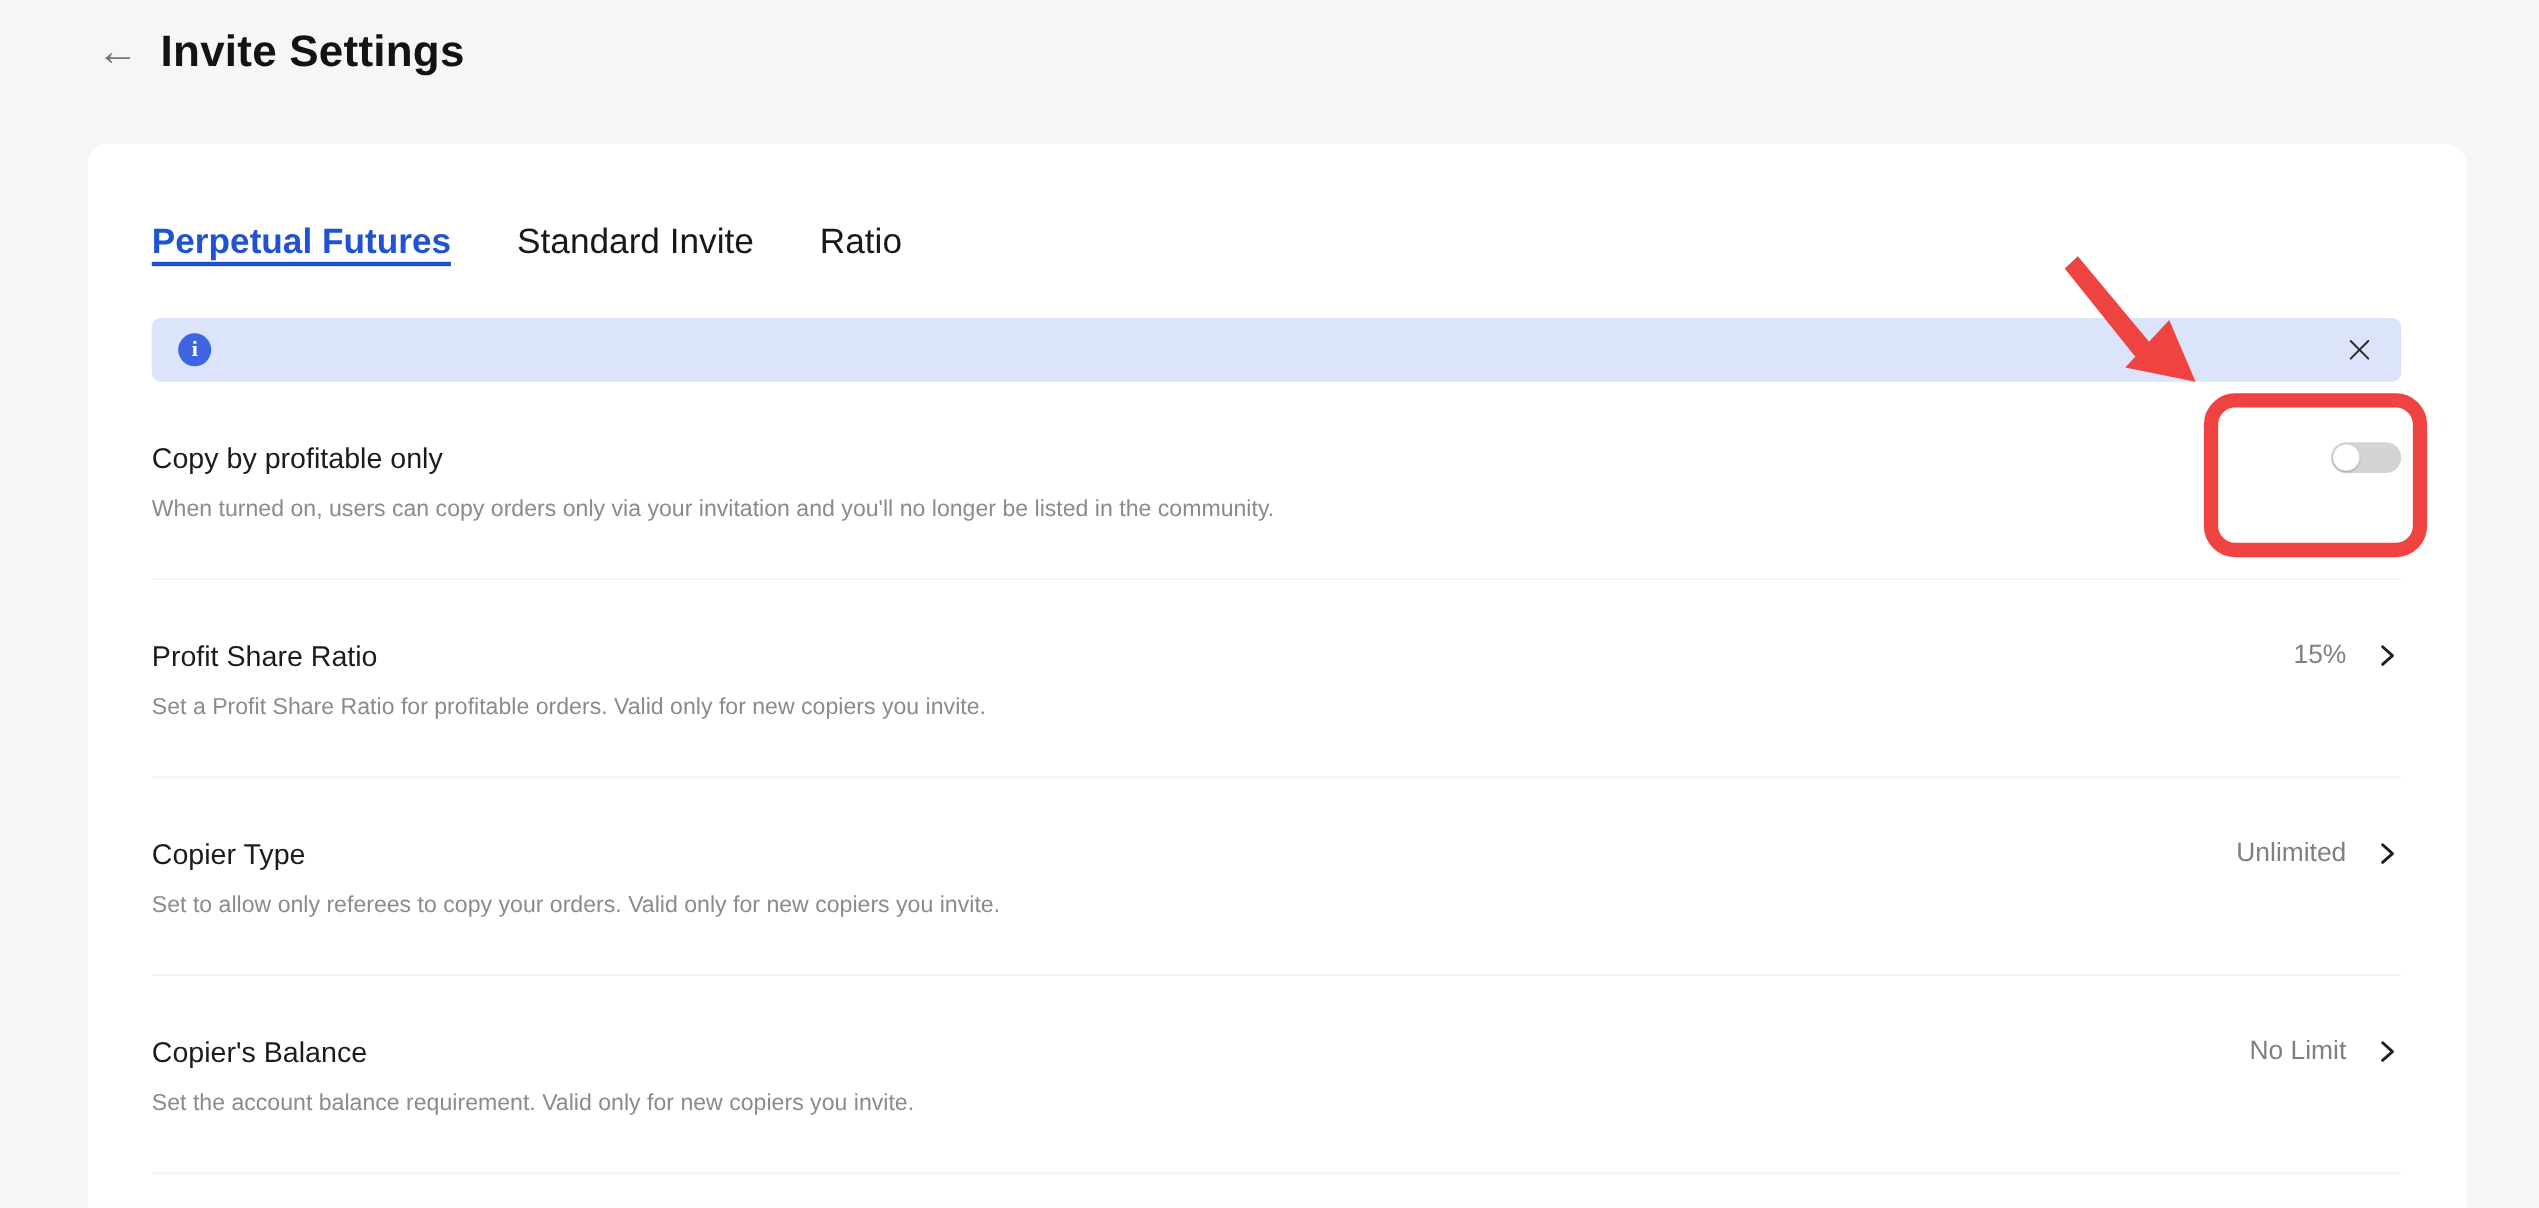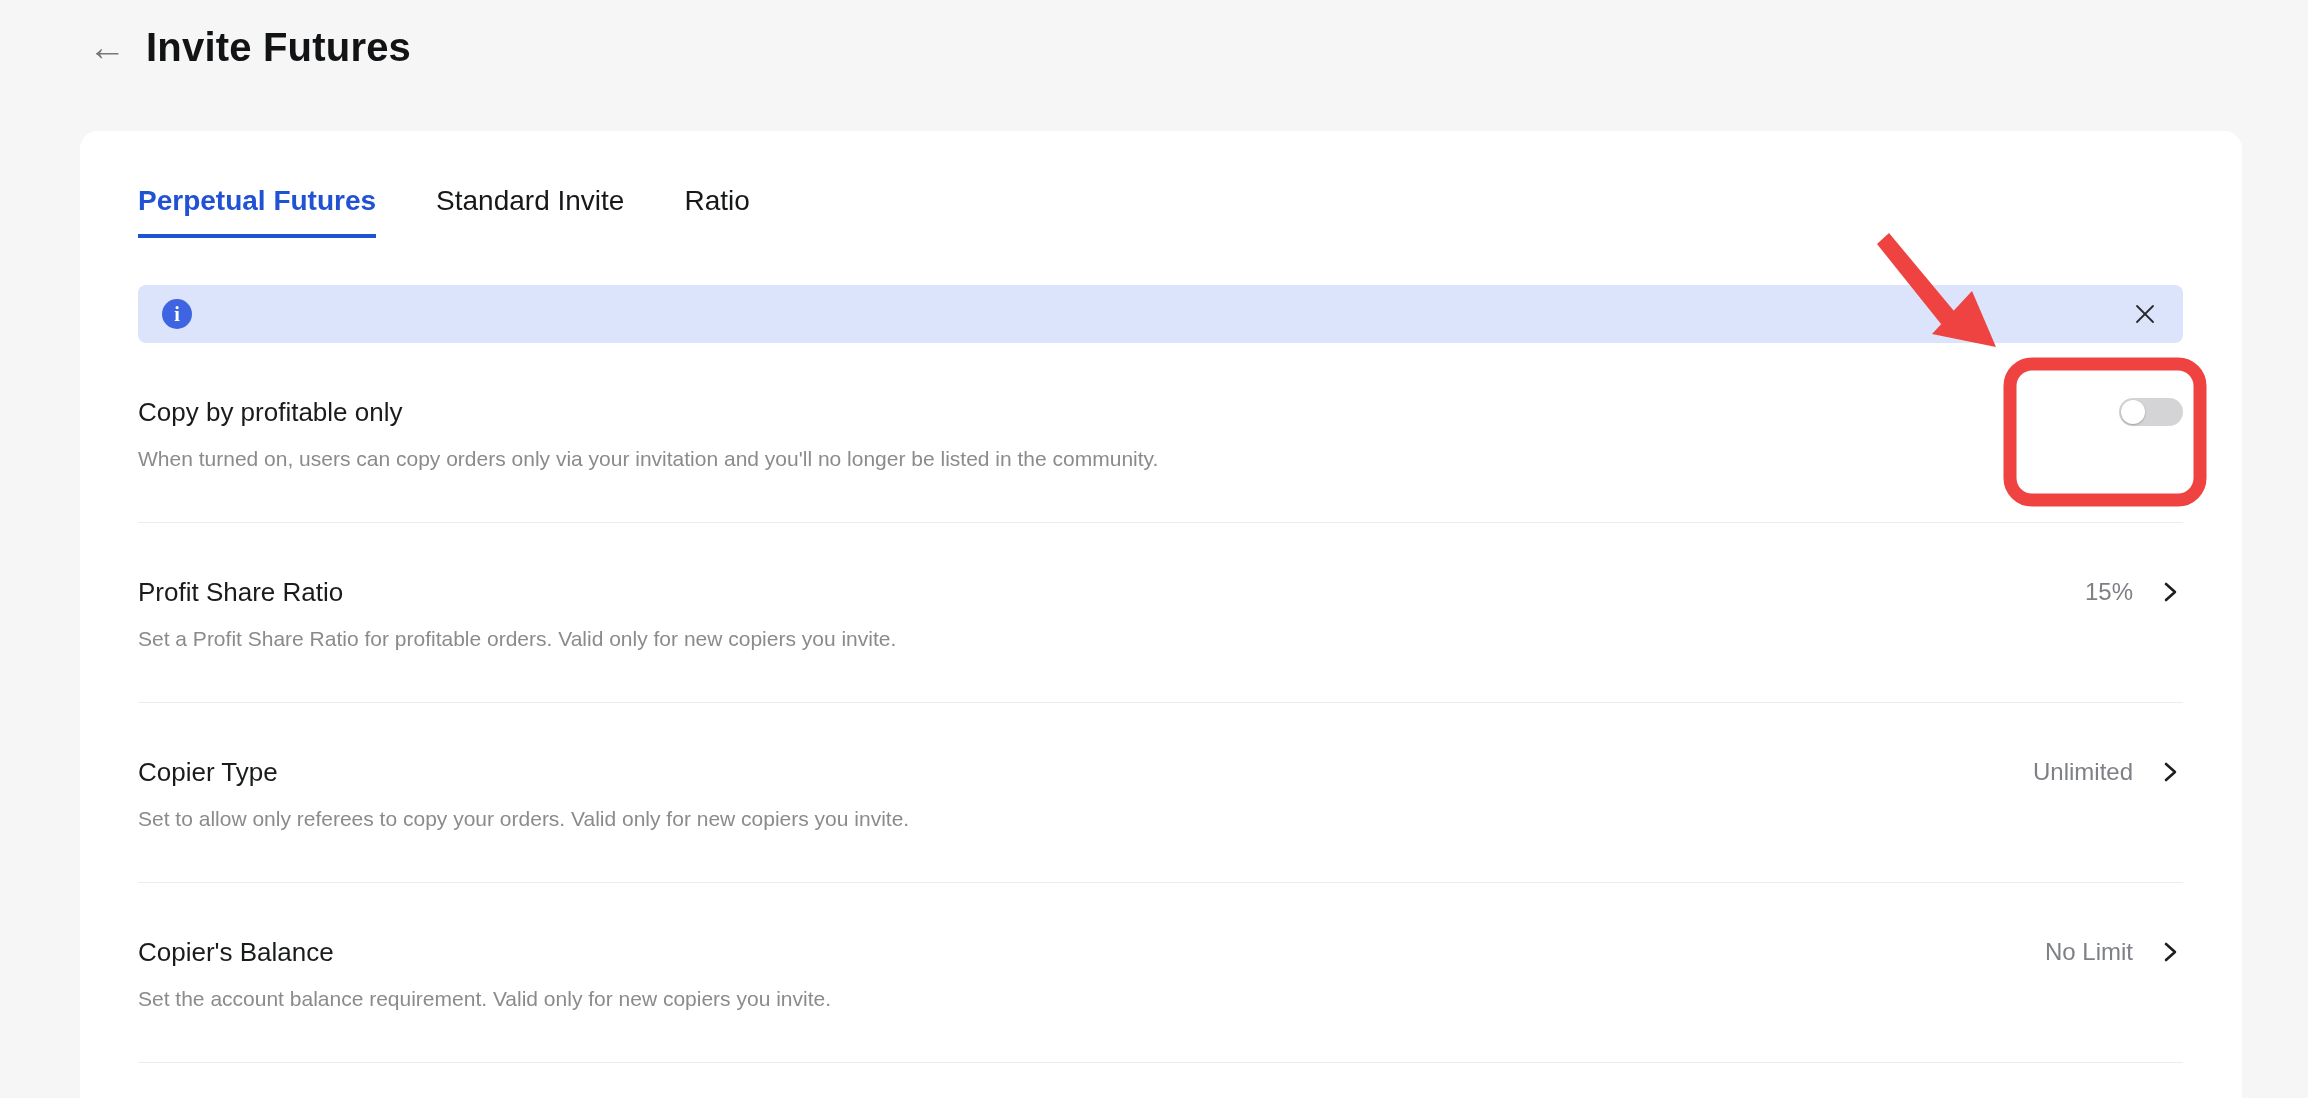--- a/index.html
+++ b/index.html
@@ -29,23 +29,23 @@
   }
   .card{
     margin:59px 66px 0 80px;
     background:var(--card);
     border-radius:18px 18px 0 0;
     height:967px;
     padding:54px 59px 0 58px;
   }
   .tabs{display:flex;gap:60px;}
   .tab{
-    font-size:28px;font-weight:500;color:var(--ink);
-    padding-bottom:17px;border-bottom:4px solid transparent;
-    cursor:pointer;white-space:nowrap;
+    font-size:32px;font-weight:500;color:var(--ink);
+    border-bottom:4px solid transparent;
+    cursor:pointer;white-space:nowrap;margin-top:16px;
   }
   .tab.active{color:var(--accent);border-bottom-color:var(--accent);font-weight:600;}
   .banner{
     margin-top:47px;height:58px;background:var(--banner-bg);
     border-radius:8px;display:flex;align-items:center;
     padding:0 25px 0 24px;
   }
   .info-icon{
     width:30px;height:30px;border-radius:50%;background:var(--banner-icon);
     color:#fff;display:flex;align-items:center;justify-content:center;
@@ -79,21 +79,21 @@
   .annotation-overlay{
     position:absolute;inset:0;width:2308px;height:1098px;
     pointer-events:none;
   }
 </style>
 </head>
 <body>
 
 <div class="page-header">
   <span class="back-icon">←</span>
-  <h1 class="page-title">Invite Futures</h1>
+  <h1 class="page-title">Invite Settings</h1>
 </div>
 
 <div class="card">
 
   <div class="tabs">
     <div class="tab active">Perpetual Futures</div>
     <div class="tab">Standard Invite</div>
     <div class="tab">Ratio</div>
   </div>
 

